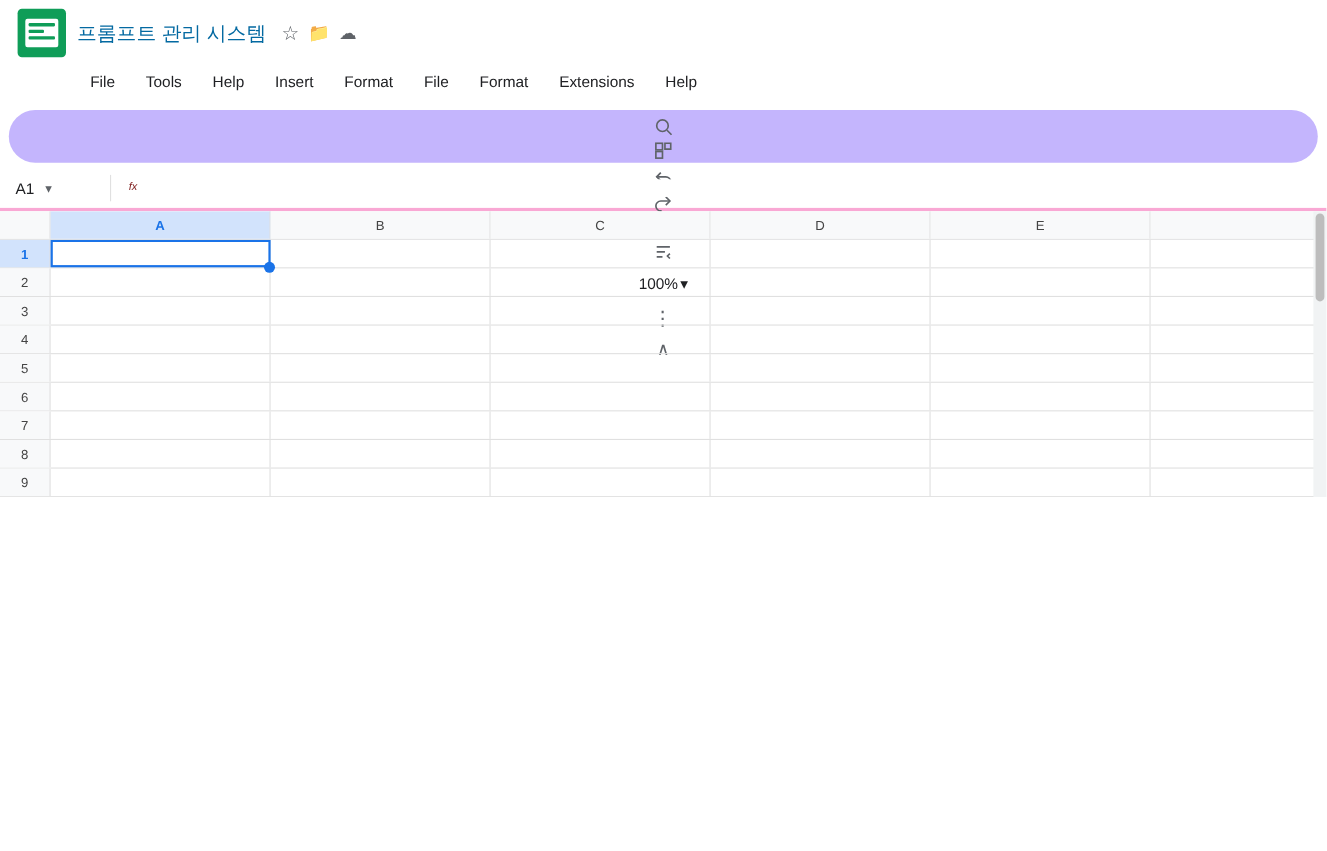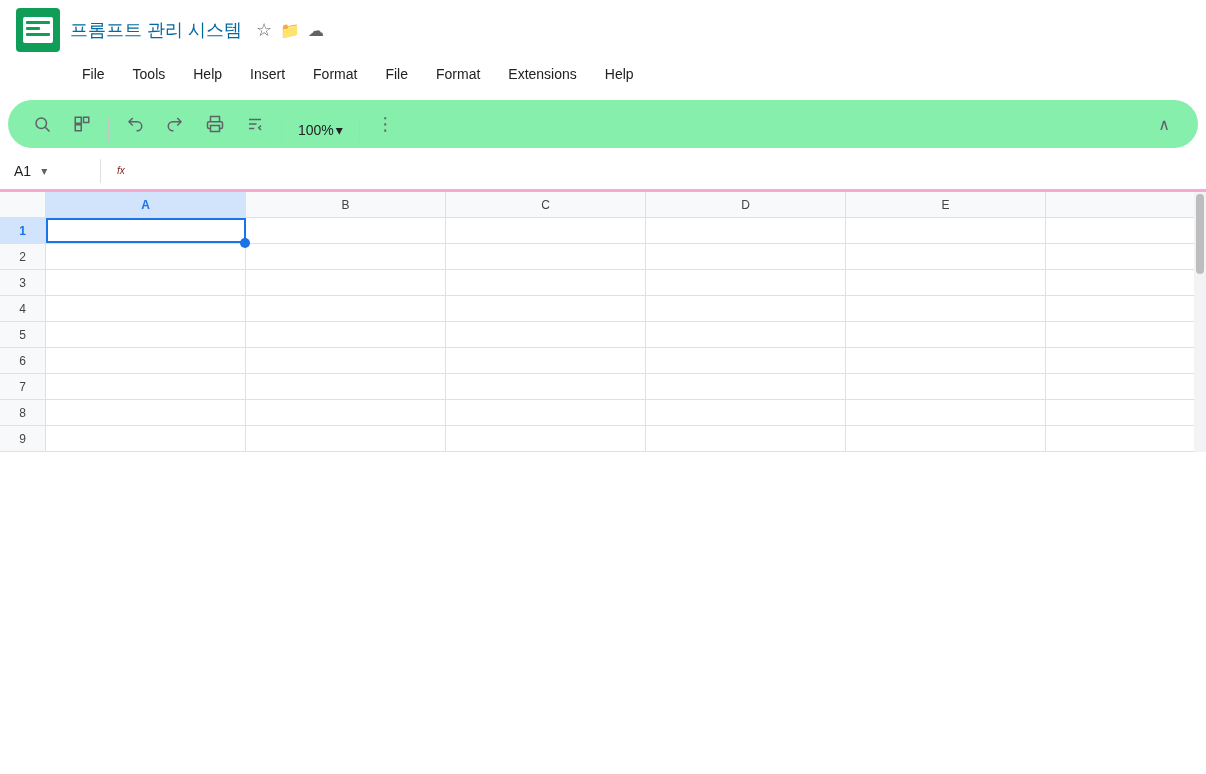--- a/index.html
+++ b/index.html
@@ -70,27 +70,28 @@
       font-size: 14px;
       color: #202124;
       cursor: pointer;
       border-radius: 4px;
       white-space: nowrap;
     }
 
     
     .toolbar {
       display: flex;
-      align-items: flex-end;
-      background: #86efac;
+      align-items: center;
+      background: #c4b5fd;
       margin: 4px 8px;
       border-radius: 24px;
       padding: 6px 16px;
       height: 48px;
       gap: 4px;
+      flex-direction: column;
     }
     .toolbar-btn {
       width: 36px;
       height: 36px;
       display: flex;
       align-items: center;
       justify-content: center;
       border-radius: 50%;
       cursor: pointer;
       color: #444;

